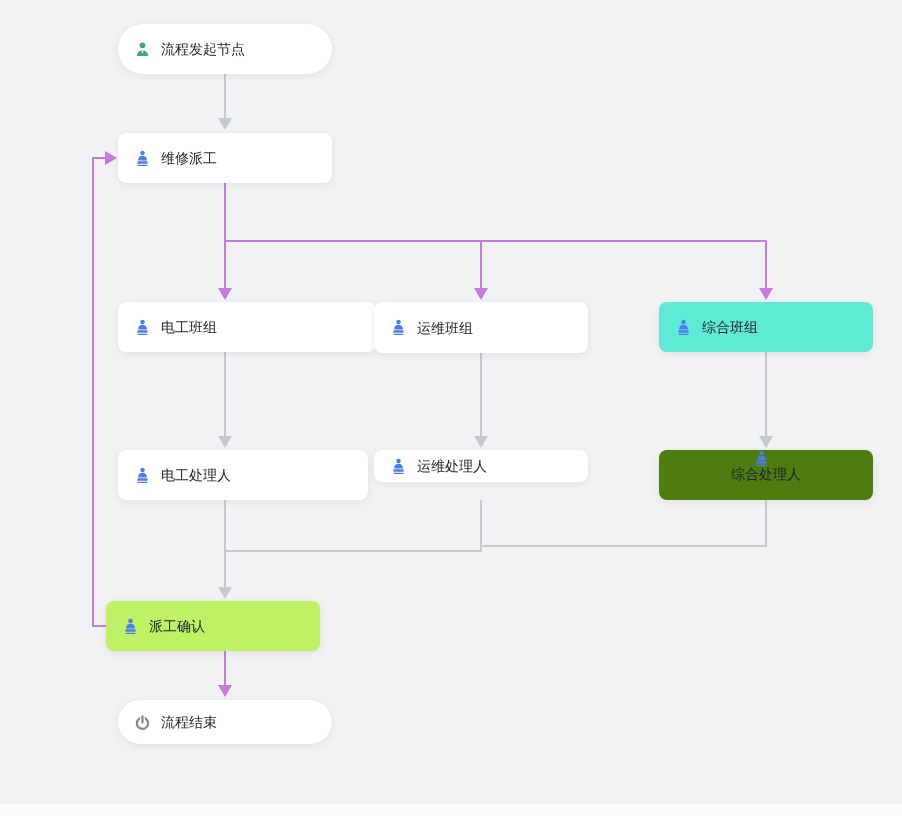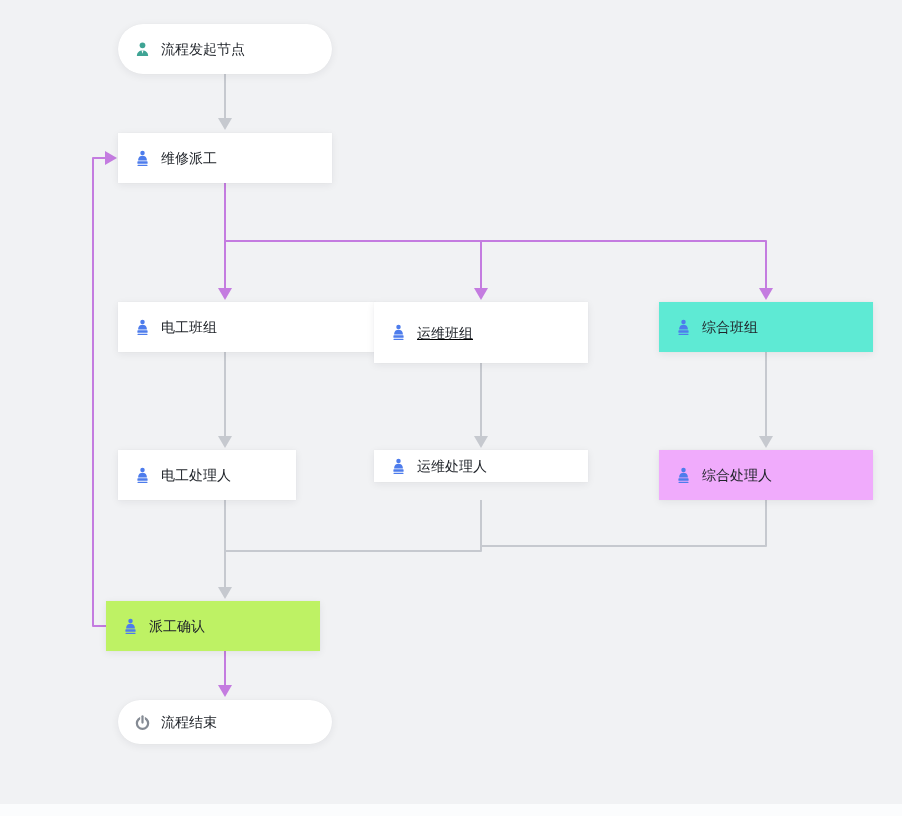--- a/index.html
+++ b/index.html
@@ -5,21 +5,21 @@
   html,body{margin:0;padding:0;}
   body{
     width:902px;height:816px;overflow:hidden;position:relative;
     background:#f1f2f4;
     font-family:"Liberation Sans","DejaVu Sans",sans-serif;
   }
   #flow-canvas{position:absolute;inset:0;width:902px;height:816px;}
   #edges-layer{position:absolute;left:0;top:0;pointer-events:none;}
   .node{
     position:absolute;background:#fff;display:flex;align-items:center;
-    padding:0 16px;box-sizing:border-box;border-radius:0;
+    padding:0 16px;box-sizing:border-box;border-radius:8px;
     box-shadow:0 2px 8px rgba(25,30,40,.07),0 0 1px rgba(25,30,40,.06);
     cursor:pointer;
   }
   .node.pill{border-radius:25px;}
   .node-icon{width:17px;height:17px;margin-right:10px;display:inline-flex;flex:0 0 auto;}
   .node-icon svg{width:17px;height:17px;display:block;}
   .node-label{font-size:14px;color:#20242a;white-space:nowrap;line-height:1;text-align:right;}
   #canvas-bottom-edge{
     position:absolute;left:0;bottom:0;width:100%;height:12px;
     background:#fbfcfd;
@@ -104,21 +104,21 @@
       <span class="node-icon">
         <svg viewBox="0 0 16 16">
           <circle cx="8" cy="2.9" r="2.1" fill="#4d7cec"></circle>
           <path d="M3.9 9.4c0-2.7 1.8-4 4.1-4s4.1 1.3 4.1 4v.4H3.9z" fill="#4d7cec"></path>
           <rect x="3.2" y="10.7" width="9.6" height="2.2" rx="0.5" fill="#4d7cec"></rect>
           <rect x="3.2" y="13.8" width="9.6" height="1.3" rx="0.65" fill="#4d7cec"></rect>
         </svg>
       </span>
       <span class="node-label" style="color: rgb(32, 36, 42);">电工班组</span>
     </div>
-    <div class="node rect" style="left: 374px; top: 302px; width: 214px; height: 61px; background: rgb(255, 255, 255); text-decoration: underline;">
+    <div class="node rect" style="left: 374px; top: 302px; width: 214px; height: 51px; background: rgb(255, 255, 255);">
       <span class="node-icon">
         <svg viewBox="0 0 16 16">
           <circle cx="8" cy="2.9" r="2.1" fill="#4d7cec"></circle>
           <path d="M3.9 9.4c0-2.7 1.8-4 4.1-4s4.1 1.3 4.1 4v.4H3.9z" fill="#4d7cec"></path>
           <rect x="3.2" y="10.7" width="9.6" height="2.2" rx="0.5" fill="#4d7cec"></rect>
           <rect x="3.2" y="13.8" width="9.6" height="1.3" rx="0.65" fill="#4d7cec"></rect>
         </svg>
       </span>
       <span class="node-label" style="color: rgb(32, 36, 42);">运维班组</span>
     </div>
@@ -126,21 +126,21 @@
       <span class="node-icon">
         <svg viewBox="0 0 16 16">
           <circle cx="8" cy="2.9" r="2.1" fill="#4d7cec"></circle>
           <path d="M3.9 9.4c0-2.7 1.8-4 4.1-4s4.1 1.3 4.1 4v.4H3.9z" fill="#4d7cec"></path>
           <rect x="3.2" y="10.7" width="9.6" height="2.2" rx="0.5" fill="#4d7cec"></rect>
           <rect x="3.2" y="13.8" width="9.6" height="1.3" rx="0.65" fill="#4d7cec"></rect>
         </svg>
       </span>
       <span class="node-label" style="color: rgb(32, 36, 42);">综合班组</span>
     </div>
-    <div class="node rect" style="left: 118px; top: 450px; width: 178px; height: 50px; background: rgb(255, 255, 255);">
+    <div class="node rect" style="left: 118px; top: 450px; width: 250px; height: 50px; background: rgb(255, 255, 255);">
       <span class="node-icon">
         <svg viewBox="0 0 16 16">
           <circle cx="8" cy="2.9" r="2.1" fill="#4d7cec"></circle>
           <path d="M3.9 9.4c0-2.7 1.8-4 4.1-4s4.1 1.3 4.1 4v.4H3.9z" fill="#4d7cec"></path>
           <rect x="3.2" y="10.7" width="9.6" height="2.2" rx="0.5" fill="#4d7cec"></rect>
           <rect x="3.2" y="13.8" width="9.6" height="1.3" rx="0.65" fill="#4d7cec"></rect>
         </svg>
       </span>
       <span class="node-label" style="color: rgb(32, 36, 42);">电工处理人</span>
     </div>
@@ -148,21 +148,21 @@
       <span class="node-icon">
         <svg viewBox="0 0 16 16">
           <circle cx="8" cy="2.9" r="2.1" fill="#4d7cec"></circle>
           <path d="M3.9 9.4c0-2.7 1.8-4 4.1-4s4.1 1.3 4.1 4v.4H3.9z" fill="#4d7cec"></path>
           <rect x="3.2" y="10.7" width="9.6" height="2.2" rx="0.5" fill="#4d7cec"></rect>
           <rect x="3.2" y="13.8" width="9.6" height="1.3" rx="0.65" fill="#4d7cec"></rect>
         </svg>
       </span>
       <span class="node-label" style="color: rgb(32, 36, 42);">运维处理人</span>
     </div>
-    <div class="node rect" style="left: 659px; top: 450px; width: 214px; height: 50px; background: #f0abfc;">
+    <div class="node rect" style="left: 659px; top: 450px; width: 214px; height: 50px; background: #4d7c0f; flex-direction: column;">
       <span class="node-icon">
         <svg viewBox="0 0 16 16">
           <circle cx="8" cy="2.9" r="2.1" fill="#4d7cec"></circle>
           <path d="M3.9 9.4c0-2.7 1.8-4 4.1-4s4.1 1.3 4.1 4v.4H3.9z" fill="#4d7cec"></path>
           <rect x="3.2" y="10.7" width="9.6" height="2.2" rx="0.5" fill="#4d7cec"></rect>
           <rect x="3.2" y="13.8" width="9.6" height="1.3" rx="0.65" fill="#4d7cec"></rect>
         </svg>
       </span>
       <span class="node-label" style="color: rgb(32, 36, 42);">综合处理人</span>
     </div>

